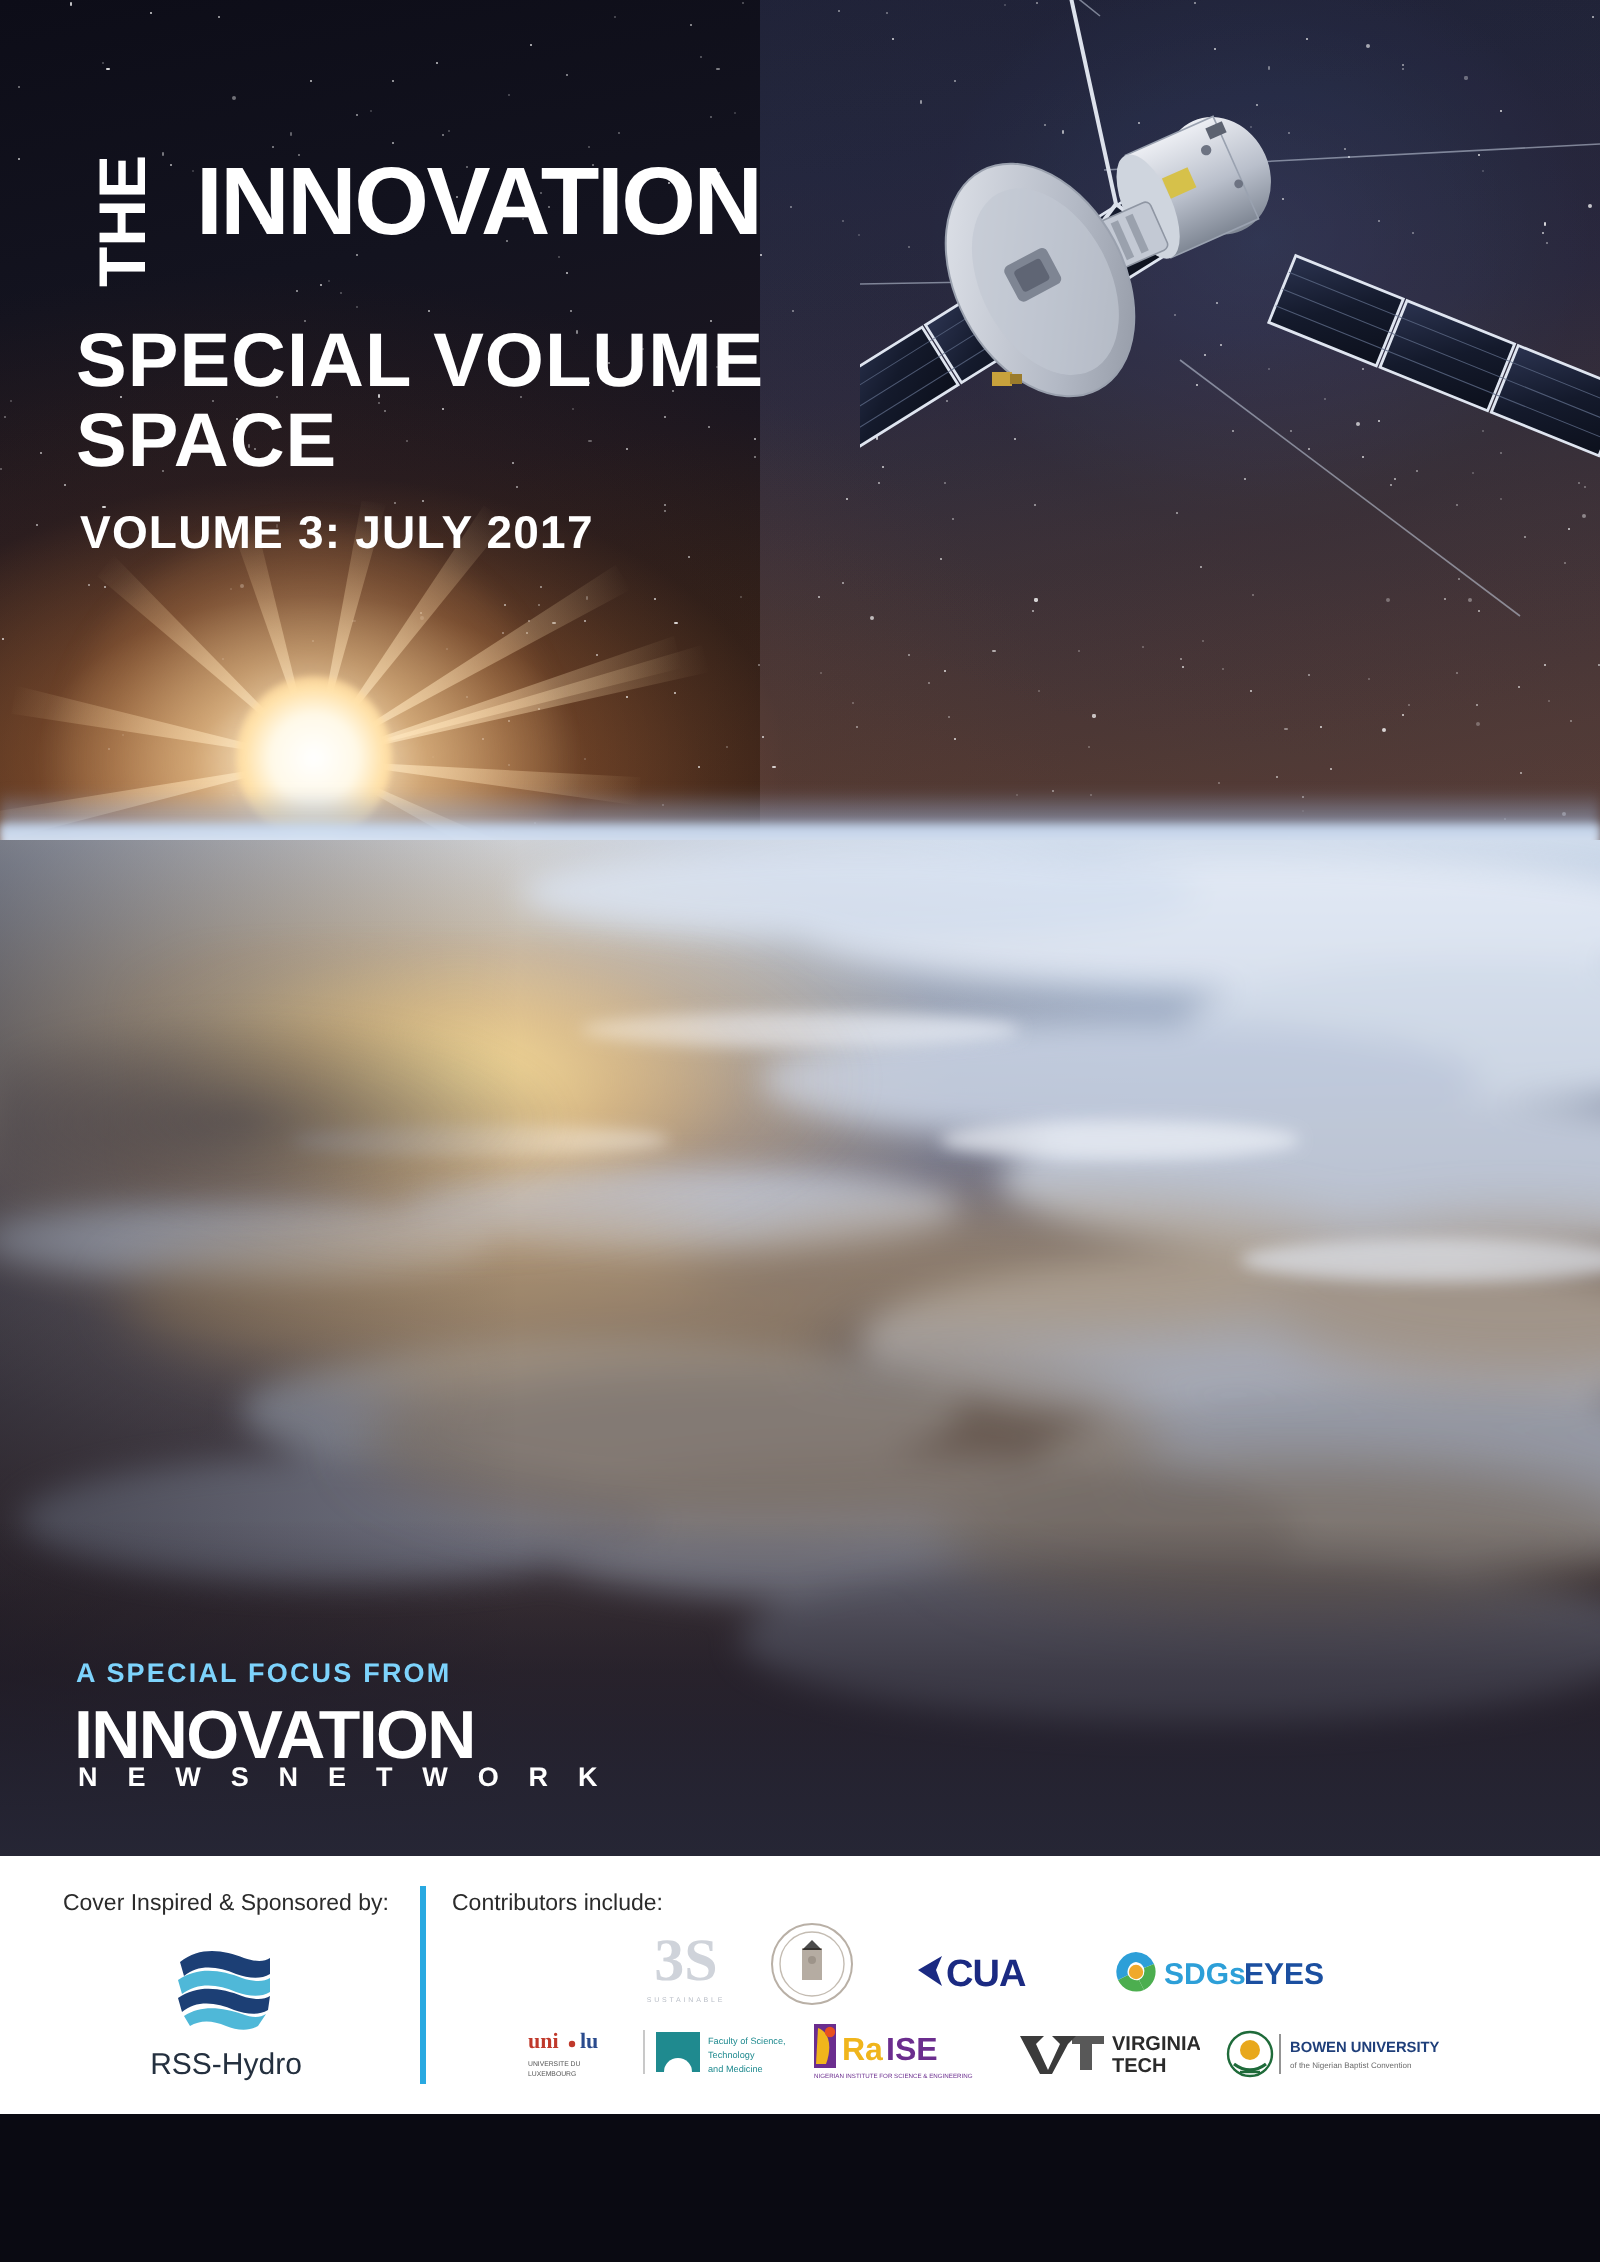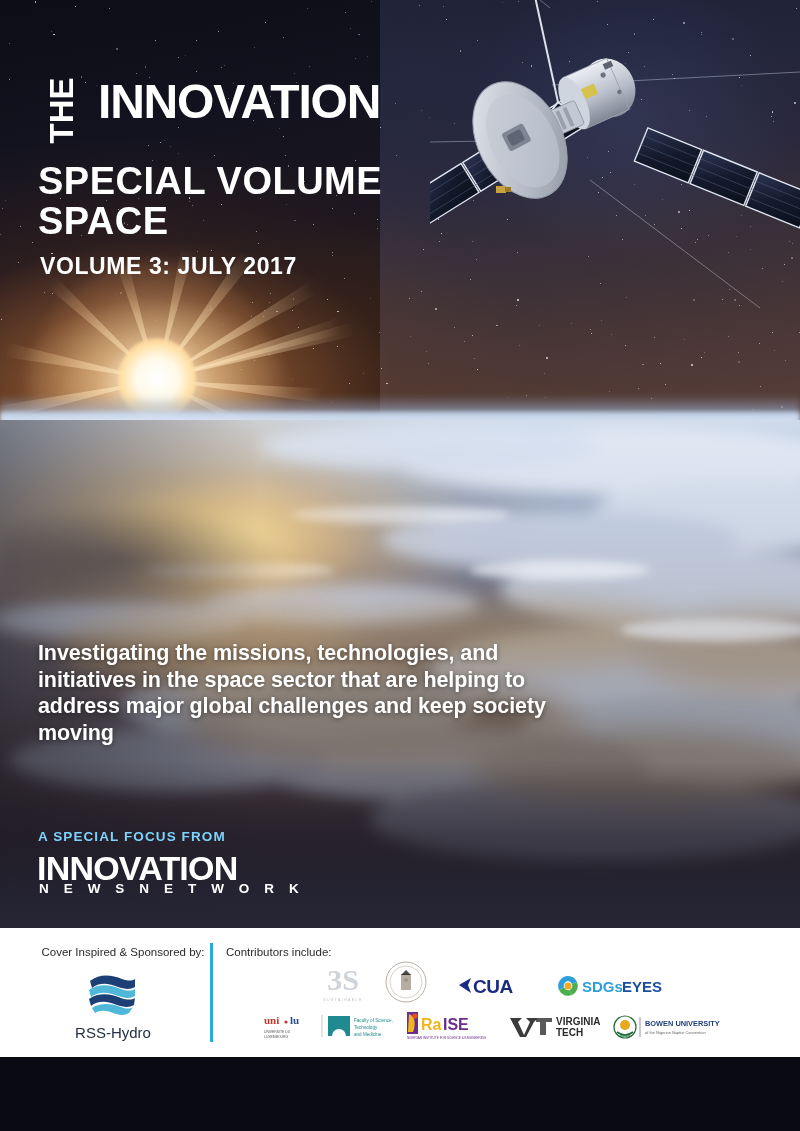--- a/index.html
+++ b/index.html
@@ -92,21 +92,21 @@
   .hl-main { color:#fff; font-weight:700; font-size:25px; line-height:31px; letter-spacing:-0.1px; text-shadow:0 1px 5px rgba(0,0,0,.45); }
   .hl-sub  { color:#fff; font-weight:700; font-size:21.5px; line-height:26.5px; letter-spacing:-0.1px; text-shadow:0 1px 5px rgba(0,0,0,.45); margin-top:2px; }
 
   
   .from-label { position:absolute; left:38px; top:829px; color:#7dd3fc; font-weight:700; font-size:13.5px; letter-spacing:1.1px; white-space:nowrap; }
   .inn-logo-main { position:absolute; left:37px; top:851px; color:#fff; font-weight:700; font-size:34px; letter-spacing:-0.8px; line-height:34px; white-space:nowrap; }
   .inn-logo-sub  { position:absolute; left:39px; top:882px; color:#fff; font-weight:700; font-size:13.5px; letter-spacing:5.6px; line-height:14px; white-space:nowrap; }
 
   
   .sponsorbar { position:absolute; left:0; top:928px; width:800px; height:129px; background:#fff; }
-  .sp-left-label { position:absolute; left:38px; top:18px; width:170px; text-align:center; color:#2b2b2b; font-size:11.5px; font-weight:400; }
+  .sp-left-label { position:absolute; left:28px; top:18px; width:170px; text-align:center; color:#2b2b2b; font-size:11.5px; font-weight:400; }
   .rss-logo { position:absolute; left:78px; top:40px; width:68px; height:54px; }
   .rss-name { position:absolute; left:28px; top:96px; width:170px; text-align:center; color:#24303f; font-size:15px; font-weight:400; }
   .divider { position:absolute; left:210px; top:15px; width:3px; height:99px; background:#29a9e1; }
   .sp-right-label { position:absolute; left:226px; top:18px; color:#2b2b2b; font-size:11.5px; font-weight:400; }
 
   .logo-box { position:absolute; display:flex; align-items:center; justify-content:center; }
 
   
   .l-3s   { left:312px; top:960px; width:62px; height:44px; }
   .l-seal { left:384px; top:960px; width:44px; height:44px; }
@@ -644,21 +644,20 @@
   <div class="masthead">
     <div class="the-vert">THE</div>
     <div class="inn-line">INNOVATION</div>
   </div>
 
   <div class="sf-line1">SPECIAL VOLUME</div>
   <div class="sf-line2">SPACE</div>
   <div class="volume">VOLUME 3: JULY 2017</div>
 
   <div class="headline">
-    <div class="hl-sub">Investigating the missions, technologies, and initiatives in the space sector that are helping to address major global challenges and keep society moving</div>
   </div>
 
   <div class="from-label">A SPECIAL FOCUS FROM</div>
   <div class="inn-logo-main">INNOVATION</div>
   <div class="inn-logo-sub">N E W S  N E T W O R K</div>
 
   <div class="sponsorbar">
     <div class="sp-left-label">Cover Inspired &amp; Sponsored by:</div>
 
     <svg class="rss-logo" viewBox="0 0 68 54">

